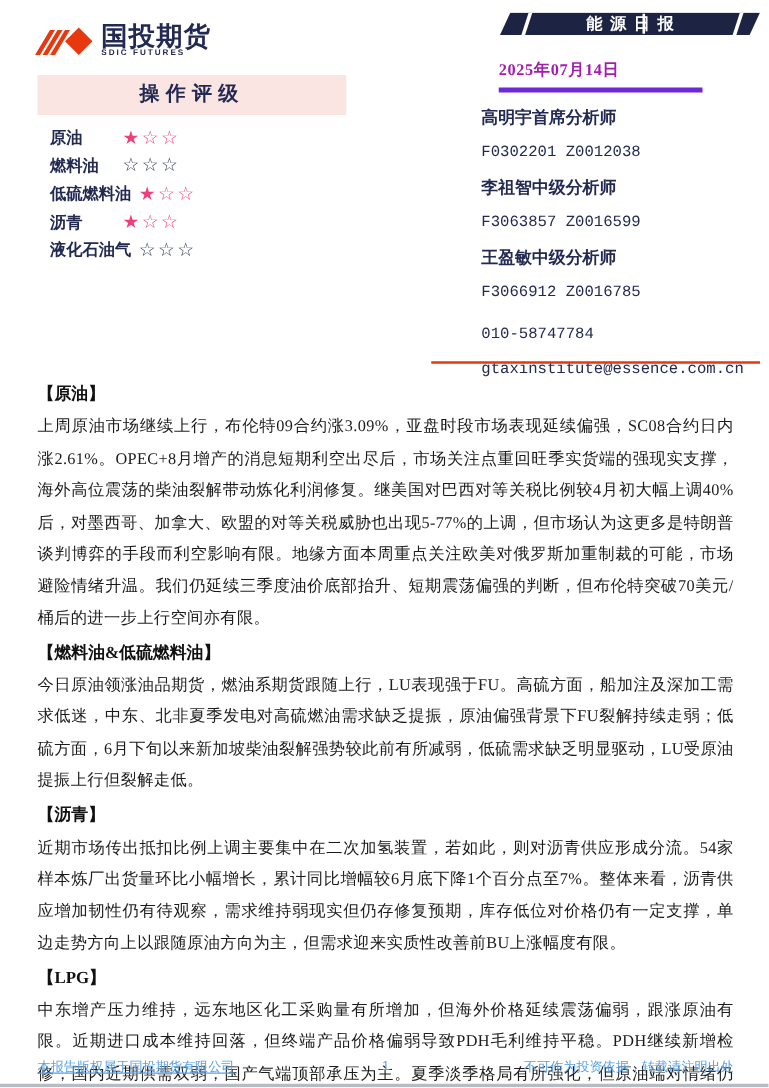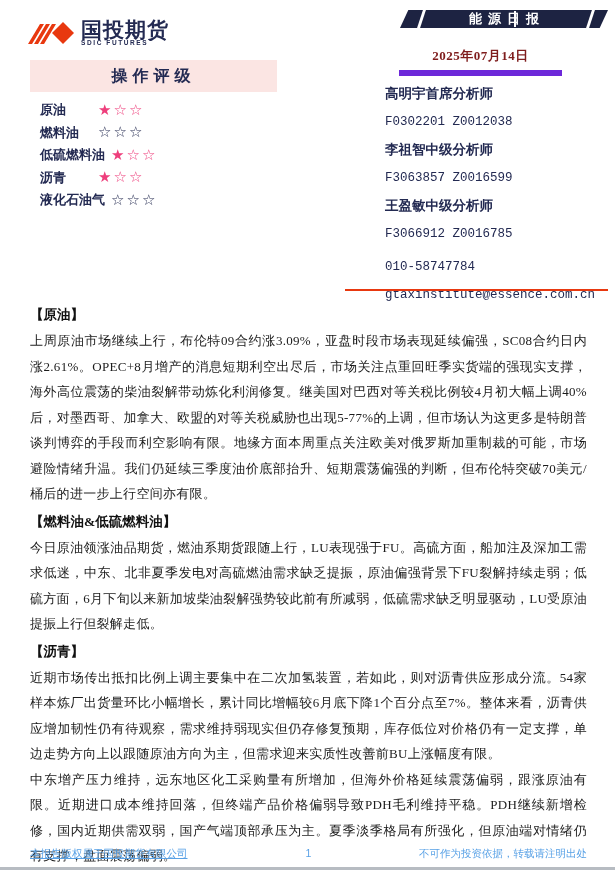--- a/index.html
+++ b/index.html
@@ -19,23 +19,23 @@
     position:absolute; left:400px; top:10px; width:208px; height:18px;
     background:#1d2342; clip-path:polygon(4% 0, 100% 0, 96% 100%, 0 100%);
     display:flex; align-items:center; justify-content:center;
   }
   .banner-text { color:#ffffff; font-size:13px; font-weight:bold; letter-spacing:6px; padding-left:6px; }
   .banner-slash { position:absolute; top:0; height:100%; width:3px; background:#ffffff; transform:skewX(-18deg); }
   .banner-slash.s-left  { left:20px; }
   .banner-slash.s-right { right:16px; }
   .banner-divider { position:absolute; top:1px; bottom:1px; left:55%; width:1.5px; background:#ffffff; }
   .date {
-    position:absolute; left:399px; top:47px; width:163px; text-align:center;
-    color:#7f1d1d; font-size:13px; font-weight:bold;
-    padding-bottom:5px; border-bottom:6px solid #6d28d9; letter-spacing:0.5px;
+    position:absolute; left:399px; top:47px; width:163px; 
+    color:#a21caf; font-size:13px; font-weight:bold;
+    padding-bottom:5px; border-bottom:4px solid #6d28d9; letter-spacing:0.5px;
   }
   .ratings-title {
     position:absolute; left:30px; top:60px; width:247px; height:32px;
     background:#fbe5e3; color:#232a52; font-size:16px; font-weight:bold;
     letter-spacing:5px; text-align:center; line-height:32px;
   }
   .ratings { position:absolute; left:40px; top:99px; width:300px; }
   .rating-row { display:flex; align-items:center; height:22.5px; }
   .rating-label { min-width:52px; margin-right:6px; font-size:13px; font-weight:bold; color:#232a52; }
   .rating-stars { font-size:15px; letter-spacing:2px; line-height:1; font-family:"DejaVu Sans",sans-serif; }
@@ -137,20 +137,21 @@
     </div>
     <div class="section">
       <div class="section-heading">【燃料油&amp;低硫燃料油】</div>
       <p class="section-body">今日原油领涨油品期货，燃油系期货跟随上行，LU表现强于FU。高硫方面，船加注及深加工需求低迷，中东、北非夏季发电对高硫燃油需求缺乏提振，原油偏强背景下FU裂解持续走弱；低硫方面，6月下旬以来新加坡柴油裂解强势较此前有所减弱，低硫需求缺乏明显驱动，LU受原油提振上行但裂解走低。</p>
     </div>
     <div class="section">
       <div class="section-heading">【沥青】</div>
       <p class="section-body">近期市场传出抵扣比例上调主要集中在二次加氢装置，若如此，则对沥青供应形成分流。54家样本炼厂出货量环比小幅增长，累计同比增幅较6月底下降1个百分点至7%。整体来看，沥青供应增加韧性仍有待观察，需求维持弱现实但仍存修复预期，库存低位对价格仍有一定支撑，单边走势方向上以跟随原油方向为主，但需求迎来实质性改善前BU上涨幅度有限。</p>
     </div>
     <div class="section">
+      <div class="section-heading">【LPG】</div>
       <p class="section-body">中东增产压力维持，远东地区化工采购量有所增加，但海外价格延续震荡偏弱，跟涨原油有限。近期进口成本维持回落，但终端产品价格偏弱导致PDH毛利维持平稳。PDH继续新增检修，国内近期供需双弱，国产气端顶部承压为主。夏季淡季格局有所强化，但原油端对情绪仍有支撑，盘面震荡偏弱。</p>
     </div>
   </div>
 
   <div class="footer">
     <span class="f-left">本报告版权属于国投期货有限公司</span>
     <span class="f-page">1</span>
     <span class="f-right">不可作为投资依据，转载请注明出处</span>
   </div>
 

